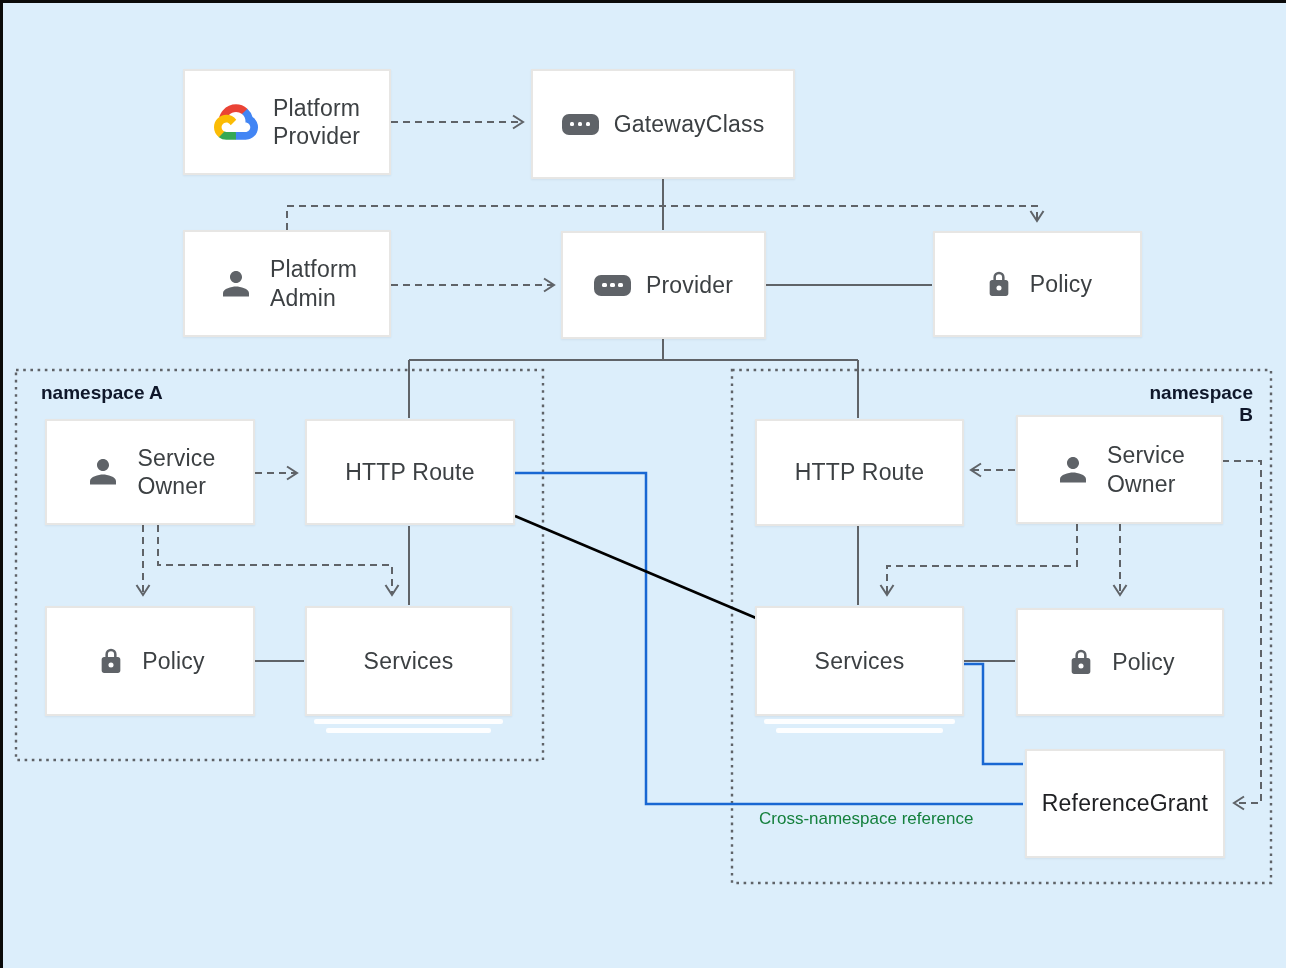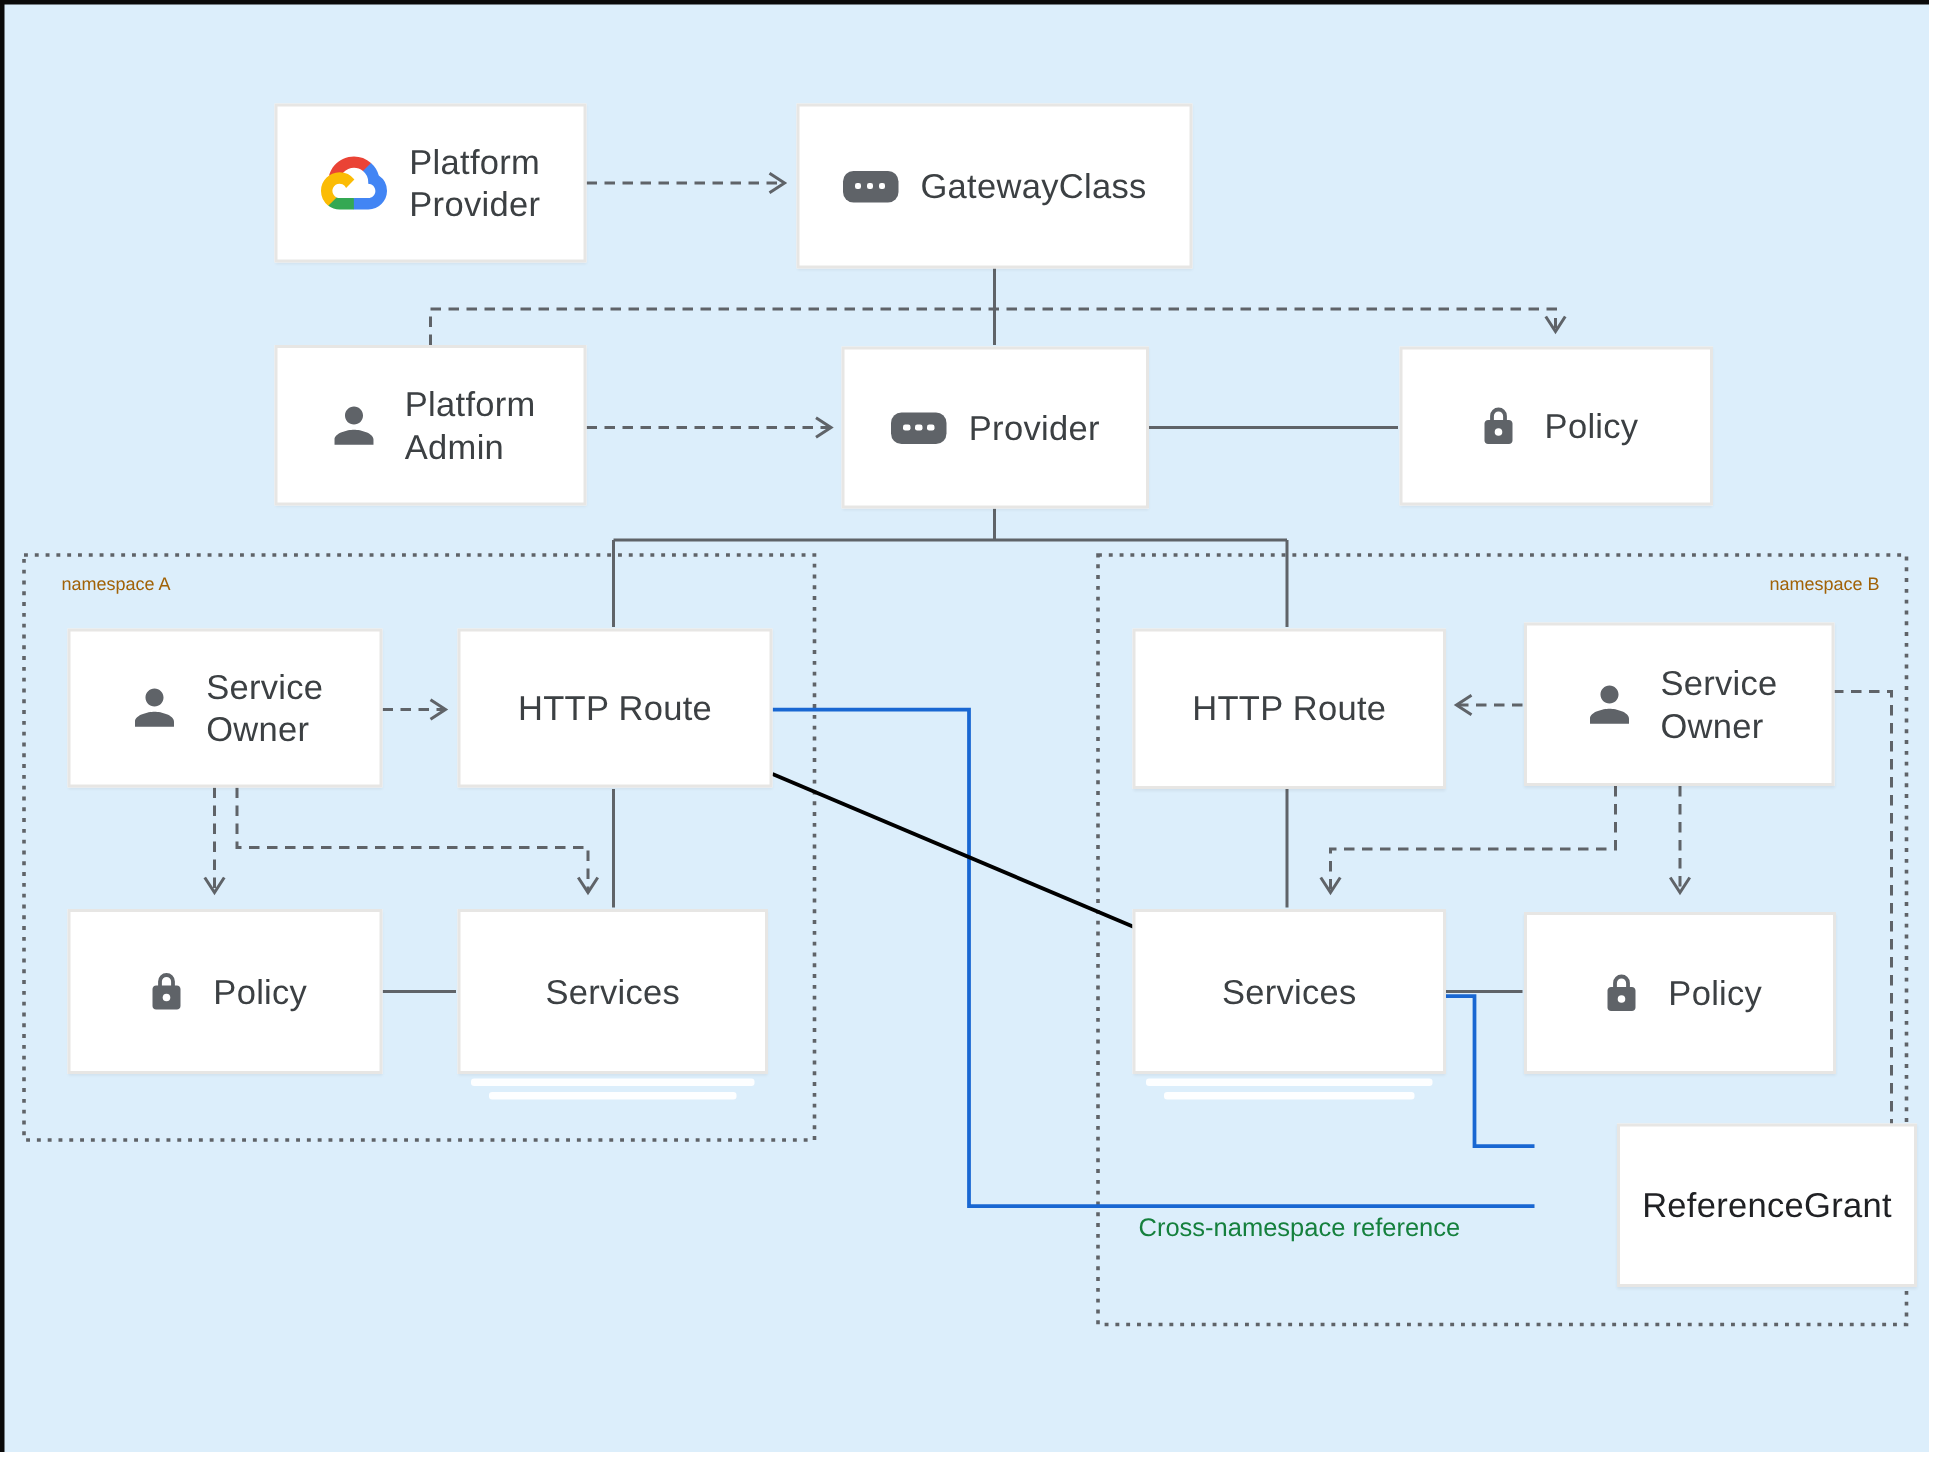--- a/index.html
+++ b/index.html
@@ -21,35 +21,35 @@
   #node-gateway{left:558px;top:228px;width:205px;height:108px;}
   #node-policy-top{left:930px;top:228px;width:209px;height:106px;}
   #node-service-owner-a{left:42px;top:416px;width:210px;height:106px;}
   #node-http-route-a{left:302px;top:416px;width:210px;height:106px;}
   #node-policy-a{left:42px;top:603px;width:210px;height:110px;}
   #node-services-a{left:302px;top:603px;width:207px;height:110px;}
   #node-http-route-b{left:752px;top:416px;width:209px;height:107px;}
   #node-service-owner-b{left:1013px;top:412px;width:207px;height:109px;}
   #node-services-b{left:752px;top:603px;width:209px;height:110px;}
   #node-policy-b{left:1013px;top:605px;width:208px;height:108px;}
-  #node-reference-grant{left:1075px;top:746px;width:200px;height:109px;}
+  #node-reference-grant{left:1022px;top:746px;width:200px;height:109px;}
 
   
   .icon{display:inline-flex;align-items:center;justify-content:center;flex:0 0 auto;}
   .pill{width:37px;height:21px;background:#5f6368;border-radius:7px;
         display:flex;align-items:center;justify-content:center;gap:3.5px;}
   .pill i{width:4.5px;height:4.5px;background:#ffffff;border-radius:1.5px;display:block;}
 
   
   .stack1,.stack2{position:absolute;height:5px;background:rgba(255,255,255,0.92);border-radius:2px;}
   .stack1{left:7px;right:7px;bottom:-10px;}
   .stack2{left:19px;right:19px;bottom:-19px;}
 
   
-  .ns-label{position:absolute;font-size:12px;color:#a16207;}
+  .ns-label{position:absolute;font-size:19px;color:#0f172a;font-weight:bold;}
   #ns-a-label{left:38px;top:379px;}
   #ns-b-label{top:379px;left:1142px;width:108px;text-align:right;}
   .xns-label{position:absolute;left:756px;top:806px;font-size:17px;color:#15803d;}
 </style>
 </head>
 <body>
 
 <div class="frame">
   <div class="canvas">
 

